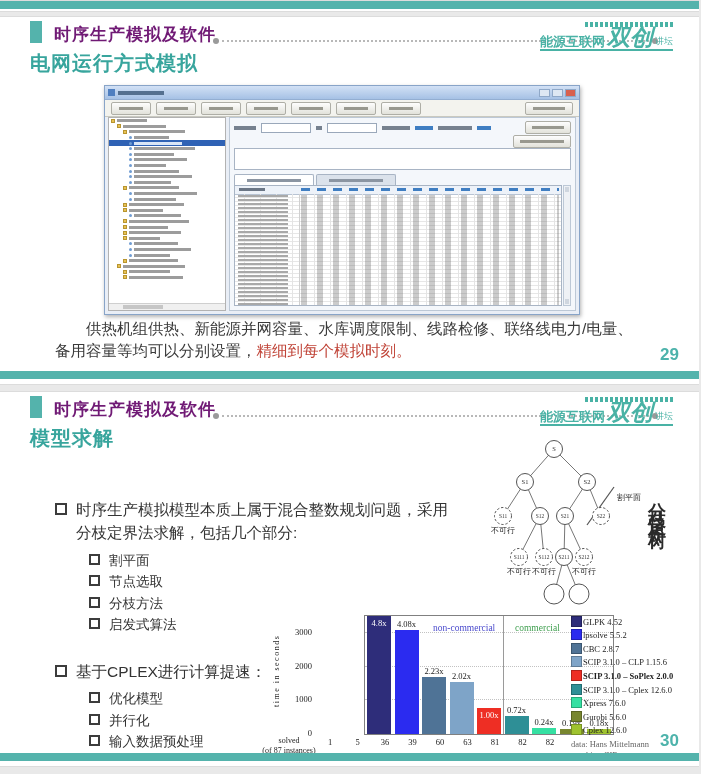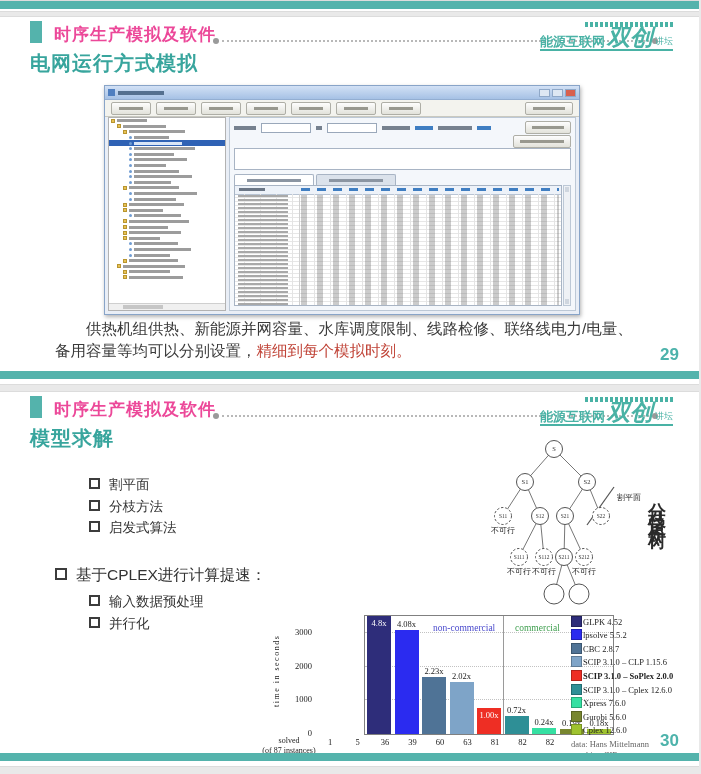--- a/index.html
+++ b/index.html
@@ -8,21 +8,21 @@
   .card{position:relative;width:699px;background:#fff;border:1px solid #dcdcdc;border-left:none;border-right:none;box-sizing:border-box;}
   .tail{height:12px;margin-bottom:4px;}
   .tail .tealbar{top:0;}
   .tealbar{position:absolute;left:0;right:0;height:8px;background:var(--teal);}
   .slide1{height:369px;margin-bottom:6px;}
   .slide2{height:376px;}
   .bottombar{bottom:5px;}
 
   
   .accent{position:absolute;left:30px;top:4px;width:12px;height:22px;background:var(--teal);}
-  .h-title{position:absolute;left:54px;top:6px;font-size:17px;font-weight:bold;color:#ec4899;letter-spacing:1px;}
+  .h-title{position:absolute;left:54px;top:6px;font-size:17px;font-weight:bold;color:#701a75;letter-spacing:1px;}
   .h-dash{position:absolute;left:222px;right:50px;top:23px;border-top:2px dotted #b8b8b8;}
   .h-dash::before,.h-dash::after{content:"";position:absolute;top:-4px;width:6px;height:6px;border-radius:50%;background:#9a9a9a;}
   .h-dash::before{left:-9px;} .h-dash::after{right:-9px;}
   .h-sub{position:absolute;left:30px;top:33px;font-size:20px;font-weight:bold;color:#38a59d;letter-spacing:1px;}
   .logo{position:absolute;right:26px;top:5px;color:#49b2a5;text-align:right;}
   .logo-top{height:5px;width:88px;margin-left:auto;background:repeating-linear-gradient(90deg,#49b2a5 0 3px,transparent 3px 5px);margin-bottom:1px;}
   .logo-row{display:flex;align-items:flex-end;gap:2px;border-bottom:2px solid #49b2a5;padding-bottom:1px;}
   .logo-left{font-size:13px;font-weight:bold;line-height:1;}
   .logo-big{font-size:23px;font-weight:bold;line-height:.85;font-style:italic;}
   .logo-right{font-size:9px;line-height:1.4;}
@@ -327,43 +327,55 @@
     <div class="logo-top"></div>
     <div class="logo-row">
       <span class="logo-left">能源互联网</span>
       <span class="logo-big">双创</span>
       <span class="logo-right">讲坛</span>
     </div>
   </div>
   <div class="h-sub">模型求解</div>
 
   <div class="bullets">
+      <div class="bli l1 gap">
+        <span class="sq"></span>
+        <span>时序生产模拟模型本质上属于混合整数规划问题，采用分枝定界法求解，包括几个部分:</span>
+      </div>
       <div class="bli l2">
         <span class="sq"></span>
         <span>割平面</span>
       </div>
       <div class="bli l2">
         <span class="sq"></span>
+        <span>节点选取</span>
+      </div>
+      <div class="bli l2">
+        <span class="sq"></span>
         <span>分枝方法</span>
       </div>
       <div class="bli l2">
         <span class="sq"></span>
         <span>启发式算法</span>
       </div>
       <div class="bli l1 gap">
         <span class="sq"></span>
         <span>基于CPLEX进行计算提速：</span>
       </div>
       <div class="bli l2">
         <span class="sq"></span>
+        <span>优化模型</span>
+      </div>
+      <div class="bli l2">
+        <span class="sq"></span>
+        <span>并行化</span>
+      </div>
+      <div class="bli l2">
+        <span class="sq"></span>
         <span>输入数据预处理</span>
-      </div>
-      <div class="bli l2">
-        <span class="sq"></span>
-        <span>并行化</span>
       </div>
     </div>
 
   <svg class="bbtree" width="155" height="180" viewBox="0 0 155 180">
       <line x1="67" y1="13" x2="38" y2="46" stroke="#777" stroke-width="1"></line>
       <line x1="67" y1="13" x2="100" y2="46" stroke="#777" stroke-width="1"></line>
       <line x1="38" y1="46" x2="16" y2="80" stroke="#777" stroke-width="1"></line>
       <line x1="38" y1="46" x2="53" y2="80" stroke="#777" stroke-width="1"></line>
       <line x1="100" y1="46" x2="78" y2="80" stroke="#777" stroke-width="1"></line>
       <line x1="100" y1="46" x2="114" y2="80" stroke="#777" stroke-width="1"></line>

